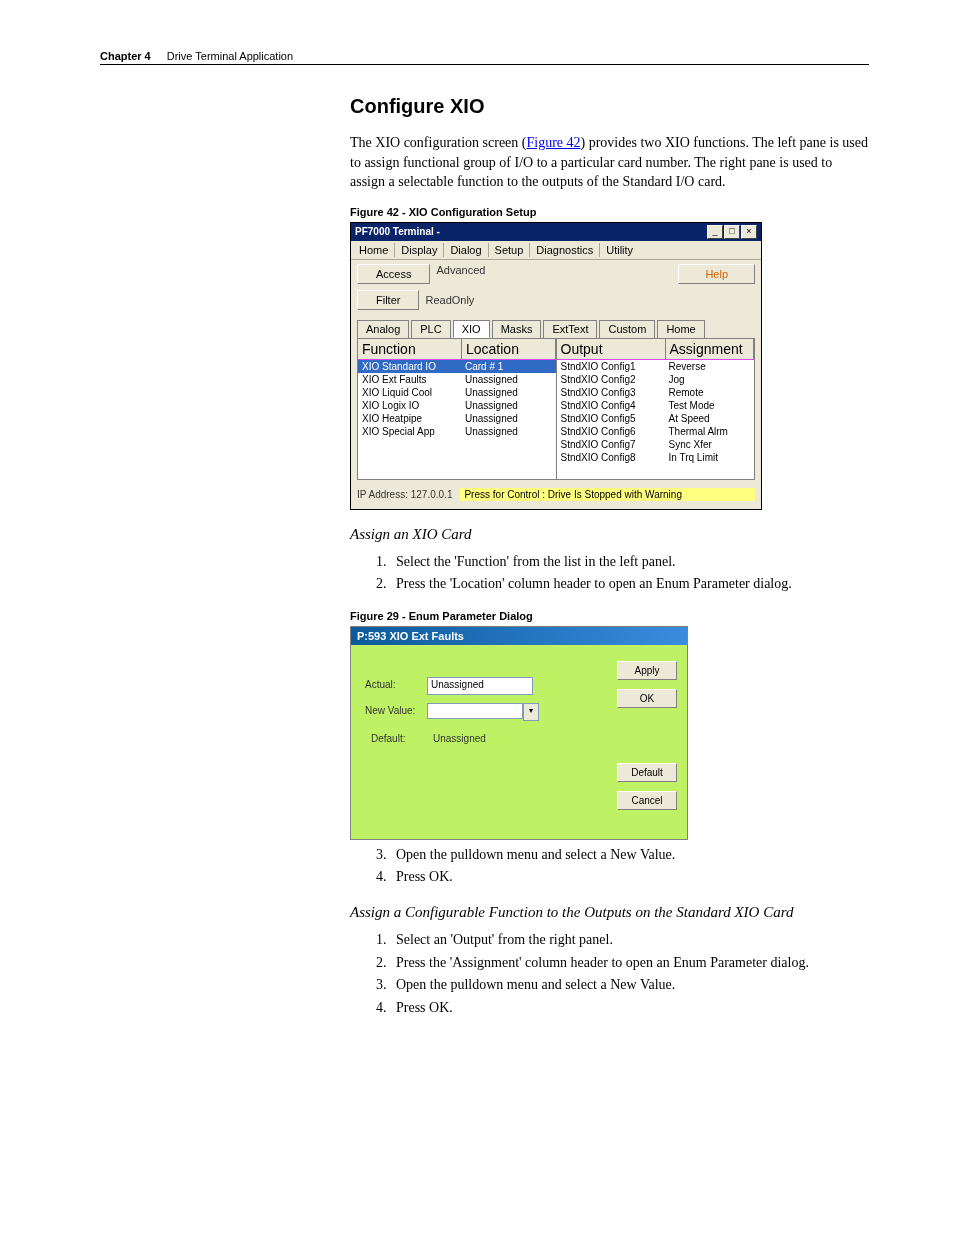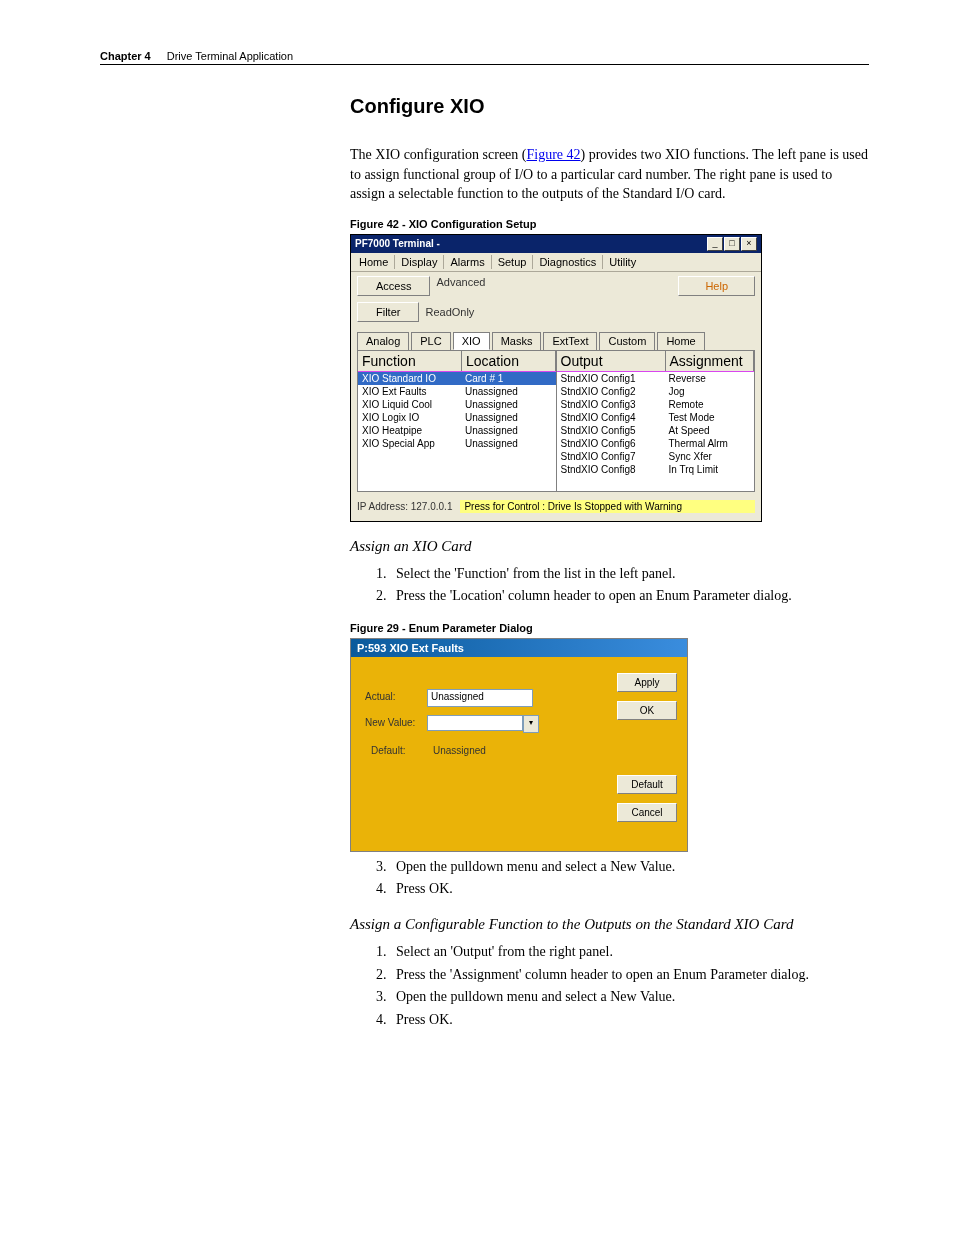--- a/index.html
+++ b/index.html
@@ -1,21 +1,21 @@
 <!DOCTYPE html>
 <html><head>
 <meta charset="utf-8">
 <style>
 body{margin:0;font-family:Georgia,serif;font-size:14px;color:#000;background:#fff}
 .page{width:954px;height:1235px;position:relative;padding:50px 85px 0 100px;box-sizing:border-box}
 .header{display:flex;align-items:baseline;gap:16px;border-bottom:1px solid #000;padding-bottom:2px;margin-bottom:30px}
 .header .ch{font-family:Liberation Sans, sans-serif;font-weight:bold;font-size:11px}
 .header .title{font-family:Arial,sans-serif;font-size:11px}
 .content{margin-left:250px}
-h2{font-family:Arial,sans-serif;font-weight:bold;font-size:20px;margin:10px 0 27px}
+h2{font-family:Arial,sans-serif;font-weight:bold;font-size:20px;margin:10px 0 15px}
 p{font-size:14px;line-height:1.4;margin:0 0 14px}
 .figlabel{font-family:Arial,sans-serif;font-weight:bold;font-size:11px;margin:8px 0 4px}
 .link{color:#0000ee;text-decoration:underline}
 h3{font-family:Georgia,serif;font-style:italic;font-weight:normal;font-size:15px;margin:16px 0 8px}
 ol{margin:4px 0 14px;padding-left:40px;font-size:14px;line-height:1.6}
 ol li{padding-left:6px}
 .footer{position:absolute;bottom:40px;left:100px;right:85px;display:flex;align-items:center}
 .pageno{font-family:Arial,sans-serif;font-weight:bold;font-size:12px}
 .pub{flex:1;text-align:center;font-family:Arial,sans-serif;font-size:10px}
 
@@ -44,21 +44,21 @@
 .fig42 .list{flex:1;overflow:hidden;font-size:10px}
 .fig42 .lrow{display:flex}
 .fig42 .lrow div{padding:1px 4px}
 .fig42 .lrow.sel{background:#316ac5;color:#fff}
 .fig42 .c1{width:95px}.fig42 .c2{flex:1}.fig42 .c3{width:100px}.fig42 .c4{flex:1}
 .fig42 .status{display:flex;align-items:center;gap:8px;padding:8px 6px;background:#ece9d8;font-size:10px}
 .fig42 .status .ip{color:#333}
 .fig42 .status .msg{flex:1;background:#ffff80;padding:1px 4px;color:#000}
 
 
-.fig43{width:336px;font-family:Tahoma,Arial,sans-serif;font-size:11px;background:#eab308;border:1px solid #808080}
+.fig43{width:336px;font-family:Tahoma,Arial,sans-serif;font-size:11px;background:#bef264;border:1px solid #808080}
 .fig43 .titlebar{background:#0a5a9c;background:linear-gradient(to right,#0a5a9c,#3a8dde);color:#fff;padding:3px 6px;font-weight:bold;font-size:11px}
 .fig43 .body{padding:16px 10px 8px;position:relative;min-height:170px}
 .fig43 .lbl{position:absolute;color:#333;font-size:10px}
 .fig43 .fld{position:absolute;background:#fff;border:1px solid #7f9db9;padding:1px 3px;font-size:10px;height:14px;width:98px}
 .fig43 .combo{position:absolute;display:flex;width:112px}
 .fig43 .combo .in{background:#fff;border:1px solid #7f9db9;flex:1;height:14px}
 .fig43 .combo .ar{width:14px;height:16px;background:#ece9d8;border:1px solid #7f9db9;text-align:center;font-size:8px;line-height:14px}
 .fig43 .dbtn{position:absolute;background:#ece9d8;border:1px solid #fff;border-right-color:#808080;border-bottom-color:#808080;width:60px;padding:3px 0;text-align:center;font-size:10px}
 </style>
 </head>
@@ -81,21 +81,21 @@
         <span class="t">PF7000 Terminal -</span>
         <div class="btns">
           <div class="wb">_</div>
           <div class="wb">□</div>
           <div class="wb">×</div>
         </div>
       </div>
       <div class="menubar">
         <span>Home</span>
         <span>Display</span>
-        <span>Alarms</span>
+        <span>Dialog</span>
         <span>Setup</span>
         <span>Diagnostics</span>
         <span>Utility</span>
       </div>
       <div class="toolbar">
         <button class="tbtn">Access</button>
         <span class="tlabel">Advanced</span>
         <button class="helpbtn">Help</button>
       </div>
       <div class="row2">

